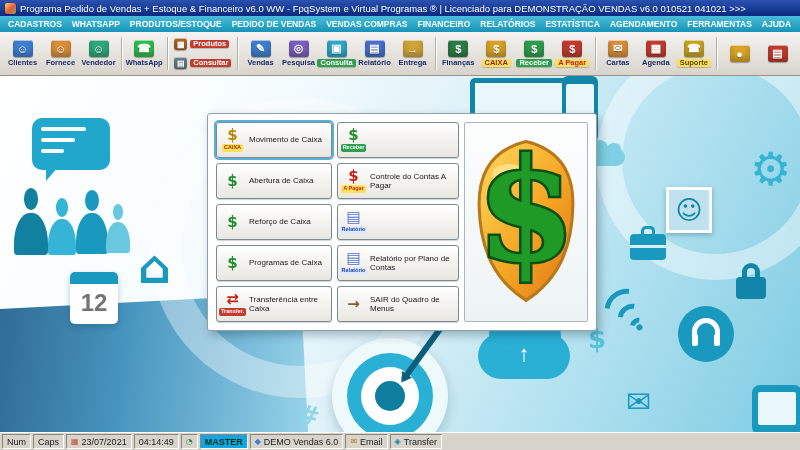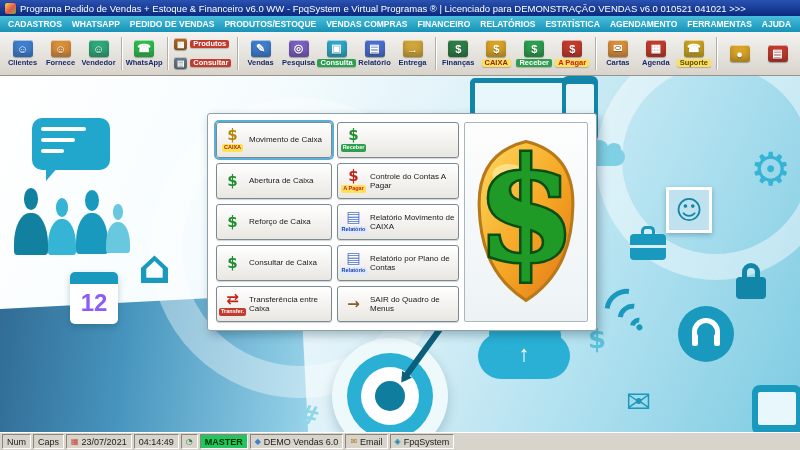--- a/index.html
+++ b/index.html
@@ -57,21 +57,21 @@
     border-radius:46% 46% 10% 10% / 72% 72% 10% 10%;margin-top:7%}
   .p1{left:14px;top:112px;width:34px;height:74px;--c:#12809f}
   .p2{left:48px;top:122px;width:28px;height:62px;--c:#35b4d6}
   .p3{left:76px;top:114px;width:32px;height:70px;--c:#1899bd}
   .p4{left:106px;top:128px;width:24px;height:54px;--c:#67c8e0}
 
   .house{left:138px;top:168px;font-size:46px;font-weight:bold}
   .calendar{left:70px;top:196px;width:48px;height:52px;background:#fff;border-radius:5px;
     box-shadow:0 3px 6px rgba(0,60,80,.25);overflow:hidden;text-align:center}
   .cal-top{display:block;height:12px;background:#1899bd}
-  .cal-num{display:block;font-size:24px;font-weight:bold;color:#8b5cf6;line-height:38px}
+  .cal-num{display:block;font-size:24px;font-weight:bold;color:#737373;line-height:38px}
 
   .monitor{left:470px;top:2px;width:100px;height:62px}
   .mon-screen{position:absolute;left:0;right:0;top:0;height:48px;background:#e8f7fb;
     border:5px solid #1286a8;border-radius:5px}
   .mon-stand{position:absolute;left:38px;bottom:6px;width:24px;height:8px;background:#1286a8}
   .mon-base{position:absolute;left:26px;bottom:2px;width:48px;height:4px;background:#1286a8;border-radius:2px}
   .tabletr{left:562px;top:0;width:36px;height:66px;background:#1286a8;border-radius:6px}
   .tabletr::before{content:"";position:absolute;inset:8px 4px 10px 4px;background:#e8f7fb;border-radius:2px}
 
   .cloud{background:#29b0d4;border-radius:40px;display:flex;align-items:center;justify-content:center;color:#fff}
@@ -140,42 +140,42 @@
   .dlg-image{flex:1;border:1px solid #aab6bc;border-radius:2px;
     background:linear-gradient(#fdfdfd,#edf3f5);display:flex;align-items:center;justify-content:center}
 
   
   .statusbar{position:absolute;left:0;bottom:0;width:800px;height:18px;background:#d8d4cc;
     border-top:1px solid #fff;display:flex;gap:2px;padding:1px 2px;font-size:9px;color:#222;align-items:stretch}
   .sb-panel{border:1px solid;border-color:#8a8678 #ffffff #ffffff #8a8678;display:flex;align-items:center;
     padding:0 4px;gap:3px;white-space:nowrap;background:#d8d4cc;overflow:hidden}
   .sb-left{flex:1}
   .sb-ico{font-size:8px;line-height:1;font-family:"DejaVu Sans",sans-serif}
-  .sb-master{background:#22c55e;font-weight:bold;color:#003300}
+  .sb-master{background:#0ea5e9;font-weight:bold;color:#003300}
 </style>
 </head>
 <body>
 
 <div class="titlebar">
   <span class="title-icon"></span>
   <span>Programa Pedido de Vendas + Estoque &amp; Financeiro v6.0 WW - FpqSystem e Virtual Programas ® | Licenciado para  DEMONSTRAÇÃO VENDAS v6.0 010521 041021 &gt;&gt;&gt;</span>
 </div>
 
 <div class="menubar">
     <div class="menu-item">
       <span>CADASTROS</span>
     </div>
     <div class="menu-item">
       <span>WHATSAPP</span>
     </div>
     <div class="menu-item">
+      <span>PRODUTOS/ESTOQUE</span>
+    </div>
+    <div class="menu-item">
       <span>PEDIDO DE VENDAS</span>
-    </div>
-    <div class="menu-item">
-      <span>PRODUTOS/ESTOQUE</span>
     </div>
     <div class="menu-item">
       <span>VENDAS COMPRAS</span>
     </div>
     <div class="menu-item">
       <span>FINANCEIRO</span>
     </div>
     <div class="menu-item">
       <span>RELATÓRIOS</span>
     </div>
@@ -383,21 +383,21 @@
         <button class="dlg-btn">
           <span class="dlg-icon">
             <span class="dlg-glyph" style="color: rgb(30, 142, 46);">$</span>
           </span>
           <span class="dlg-label">Reforço de Caixa</span>
         </button>
         <button class="dlg-btn">
           <span class="dlg-icon">
             <span class="dlg-glyph" style="color: rgb(30, 142, 46);">$</span>
           </span>
-          <span class="dlg-label">Consultar de Caixa</span>
+          <span class="dlg-label">Programas de Caixa</span>
         </button>
         <button class="dlg-btn">
           <span class="dlg-icon">
             <span class="dlg-glyph" style="color: rgb(194, 36, 26);">⇄</span>
             <span class="dlg-caption" style="background: rgb(194, 59, 46); color: rgb(255, 255, 255);">Transfer.</span>
           </span>
           <span class="dlg-label">Transferência entre Caixa</span>
         </button>
         <button class="dlg-btn">
           <span class="dlg-icon">
@@ -410,21 +410,20 @@
             <span class="dlg-glyph" style="color: rgb(194, 36, 26);">$</span>
             <span class="dlg-caption" style="background: rgb(255, 224, 90); color: rgb(194, 36, 26);">A Pagar</span>
           </span>
           <span class="dlg-label">Controle do Contas A Pagar</span>
         </button>
         <button class="dlg-btn">
           <span class="dlg-icon">
             <span class="dlg-glyph" style="color: rgb(74, 111, 208);">▤</span>
             <span class="dlg-caption" style="background: rgb(223, 233, 255); color: rgb(26, 63, 160);">Relatório</span>
           </span>
-          <span class="dlg-label">Relatório Movimento de CAIXA</span>
         </button>
         <button class="dlg-btn">
           <span class="dlg-icon">
             <span class="dlg-glyph" style="color: rgb(74, 111, 208);">▤</span>
             <span class="dlg-caption" style="background: rgb(223, 233, 255); color: rgb(26, 63, 160);">Relatório</span>
           </span>
           <span class="dlg-label">Relatório por Plano de Contas</span>
         </button>
         <button class="dlg-btn">
           <span class="dlg-icon">
@@ -473,15 +472,15 @@
   <div class="sb-panel">
     <span class="sb-ico" style="color:#3f7fd0">◆</span>
     <span>DEMO Vendas 6.0</span>
   </div>
   <div class="sb-panel">
     <span class="sb-ico" style="color:#b8791a">✉</span>
     <span>Email</span>
   </div>
   <div class="sb-panel">
     <span class="sb-ico" style="color:#1286a8">◈</span>
-    <span>FpqSystem</span>
+    <span>Transfer</span>
   </div>
 </div>
 
 </body></html>

